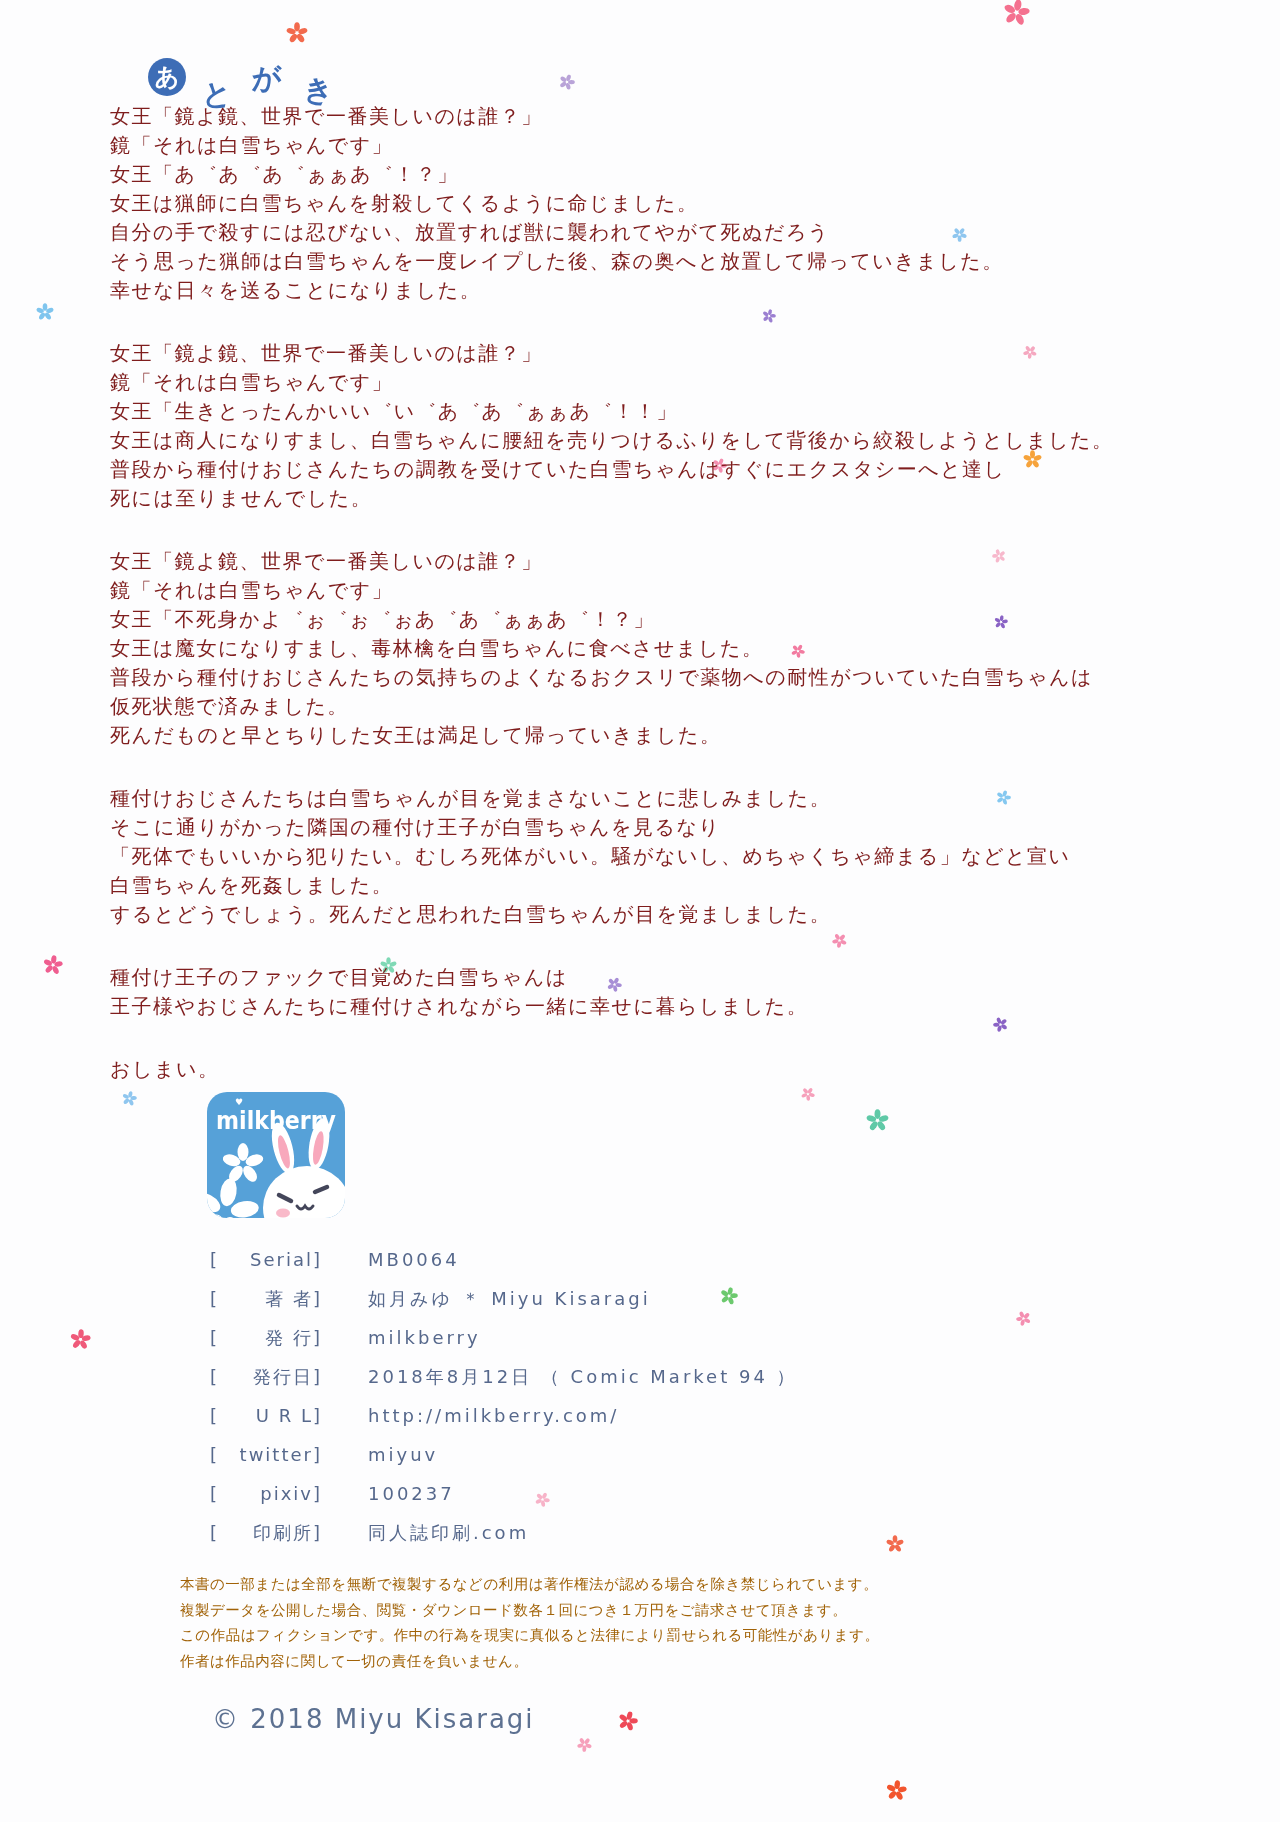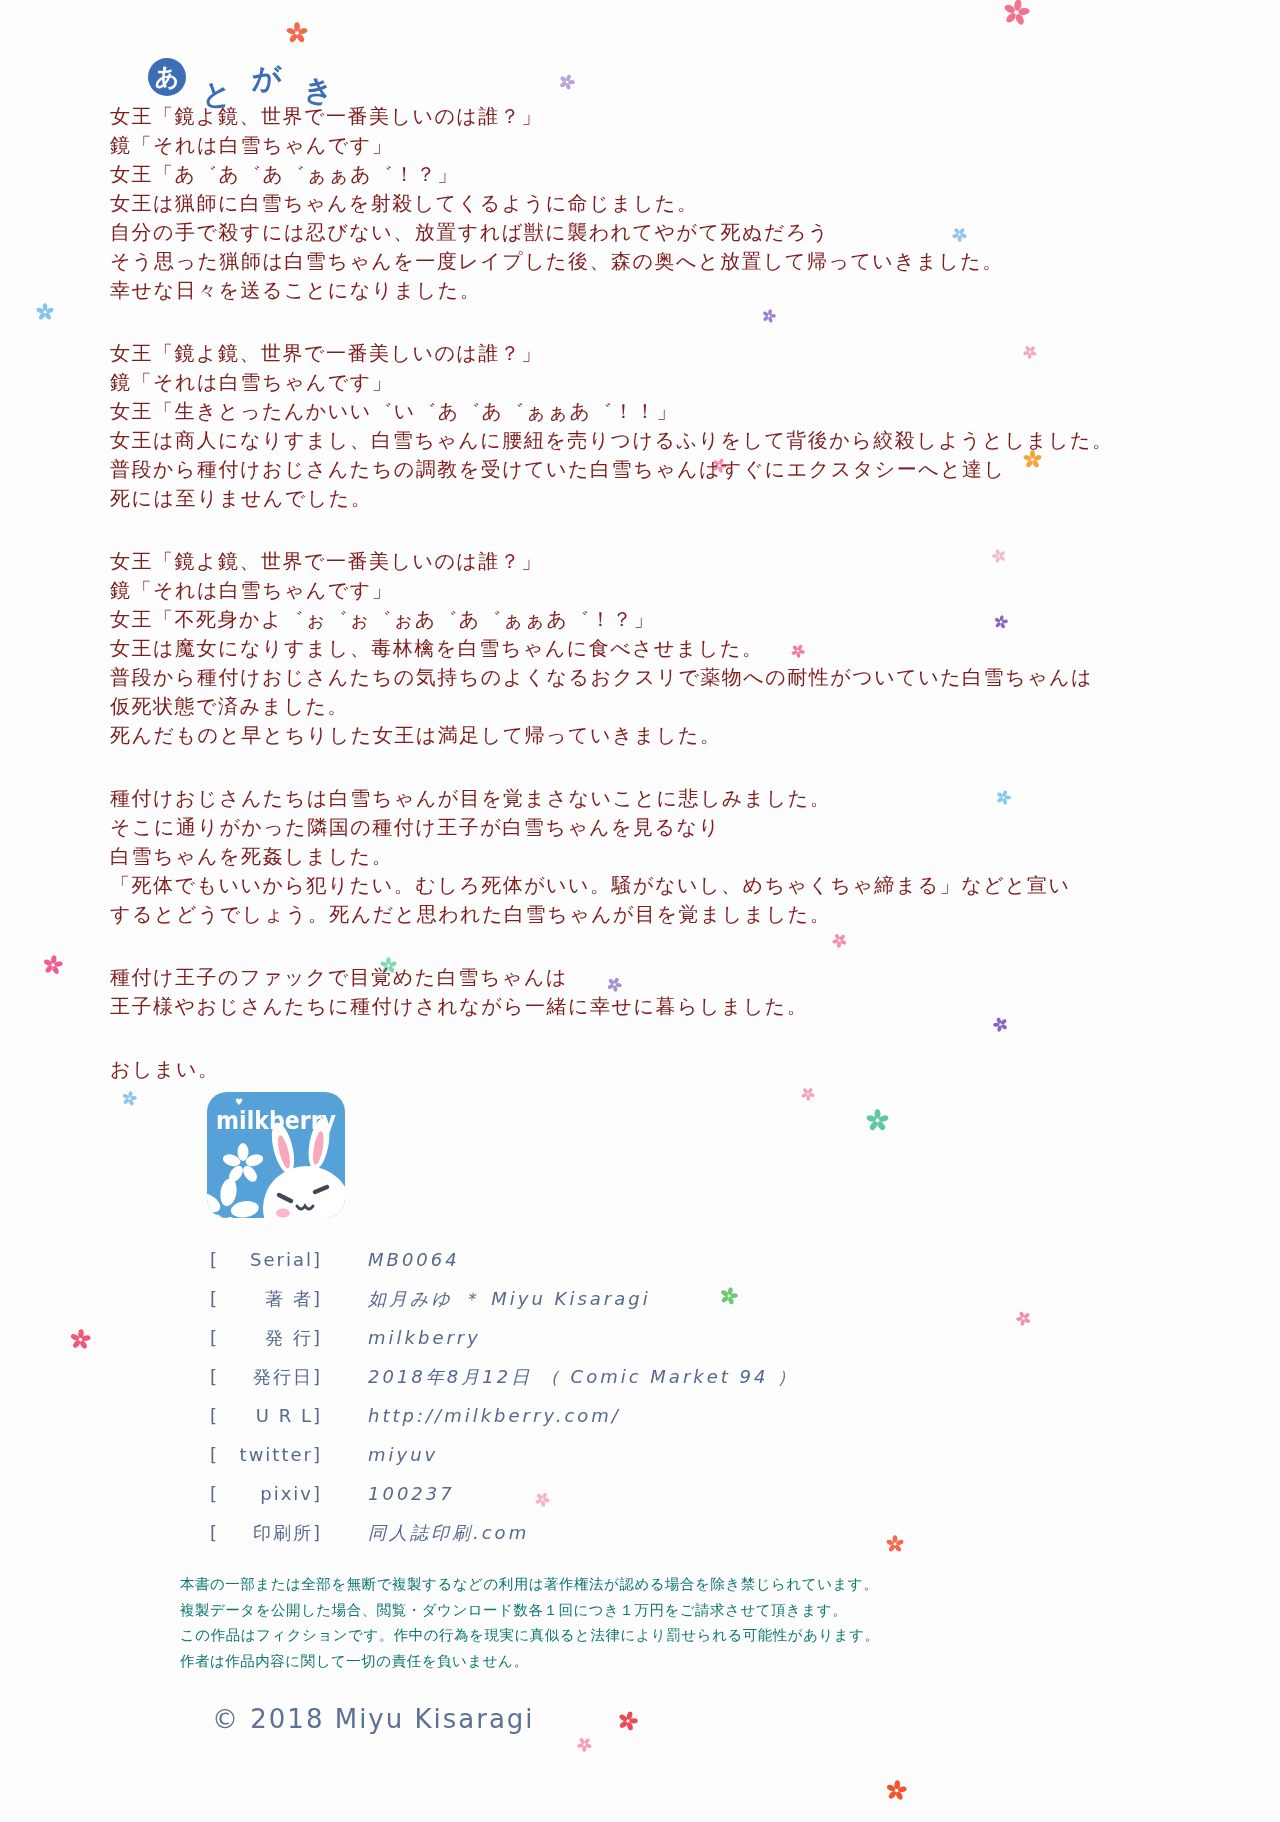--- a/index.html
+++ b/index.html
@@ -28,25 +28,25 @@
   }
   .para{margin:0 0 34px 0;}
   .line{white-space:nowrap;}
   
   .logo{position:absolute;left:207px;top:1092px;z-index:1;}
   
   .colophon{position:absolute;left:210px;top:1240px;z-index:1;color:#56688c;font-size:18px;}
   .crow{display:flex;align-items:center;height:39px;}
   .clabel{width:112px;display:flex;justify-content:space-between;align-items:center;letter-spacing:2px;}
   .clabel .lbl{flex:1;text-align:right;}
-  .cvalue{margin-left:46px;letter-spacing:3px;white-space:nowrap;font-style:italic;}
+  .cvalue{margin-left:46px;letter-spacing:3px;white-space:nowrap;}
   
   .disclaimer{
     position:absolute;left:180px;top:1572px;z-index:1;
-    color:#0f766e;font-size:14.5px;line-height:25.5px;letter-spacing:0.5px;
+    color:#a16207;font-size:14.5px;line-height:25.5px;letter-spacing:0.5px;
   }
   
   .copyright{
     position:absolute;left:212px;top:1704px;z-index:1;
     color:#5d7191;font-size:26px;letter-spacing:2px;
   }
 </style>
 </head>
 <body>
 
@@ -288,22 +288,22 @@
         <div class="line">鏡「それは白雪ちゃんです」</div>
         <div class="line">女王「不死身かよ゛ぉ゛ぉ゛ぉあ゛あ゛ぁぁあ゛！？」</div>
         <div class="line">女王は魔女になりすまし、毒林檎を白雪ちゃんに食べさせました。</div>
         <div class="line">普段から種付けおじさんたちの気持ちのよくなるおクスリで薬物への耐性がついていた白雪ちゃんは</div>
         <div class="line">仮死状態で済みました。</div>
         <div class="line">死んだものと早とちりした女王は満足して帰っていきました。</div>
       </div>
       <div class="para">
         <div class="line">種付けおじさんたちは白雪ちゃんが目を覚まさないことに悲しみました。</div>
         <div class="line">そこに通りがかった隣国の種付け王子が白雪ちゃんを見るなり</div>
+        <div class="line">「死体でもいいから犯りたい。むしろ死体がいい。騒がないし、めちゃくちゃ締まる」などと宣い</div>
         <div class="line">白雪ちゃんを死姦しました。</div>
-        <div class="line">「死体でもいいから犯りたい。むしろ死体がいい。騒がないし、めちゃくちゃ締まる」などと宣い</div>
         <div class="line">するとどうでしょう。死んだと思われた白雪ちゃんが目を覚ましました。</div>
       </div>
       <div class="para">
         <div class="line">種付け王子のファックで目覚めた白雪ちゃんは</div>
         <div class="line">王子様やおじさんたちに種付けされながら一緒に幸せに暮らしました。</div>
       </div>
       <div class="para">
         <div class="line">おしまい。</div>
       </div>
     </div>

